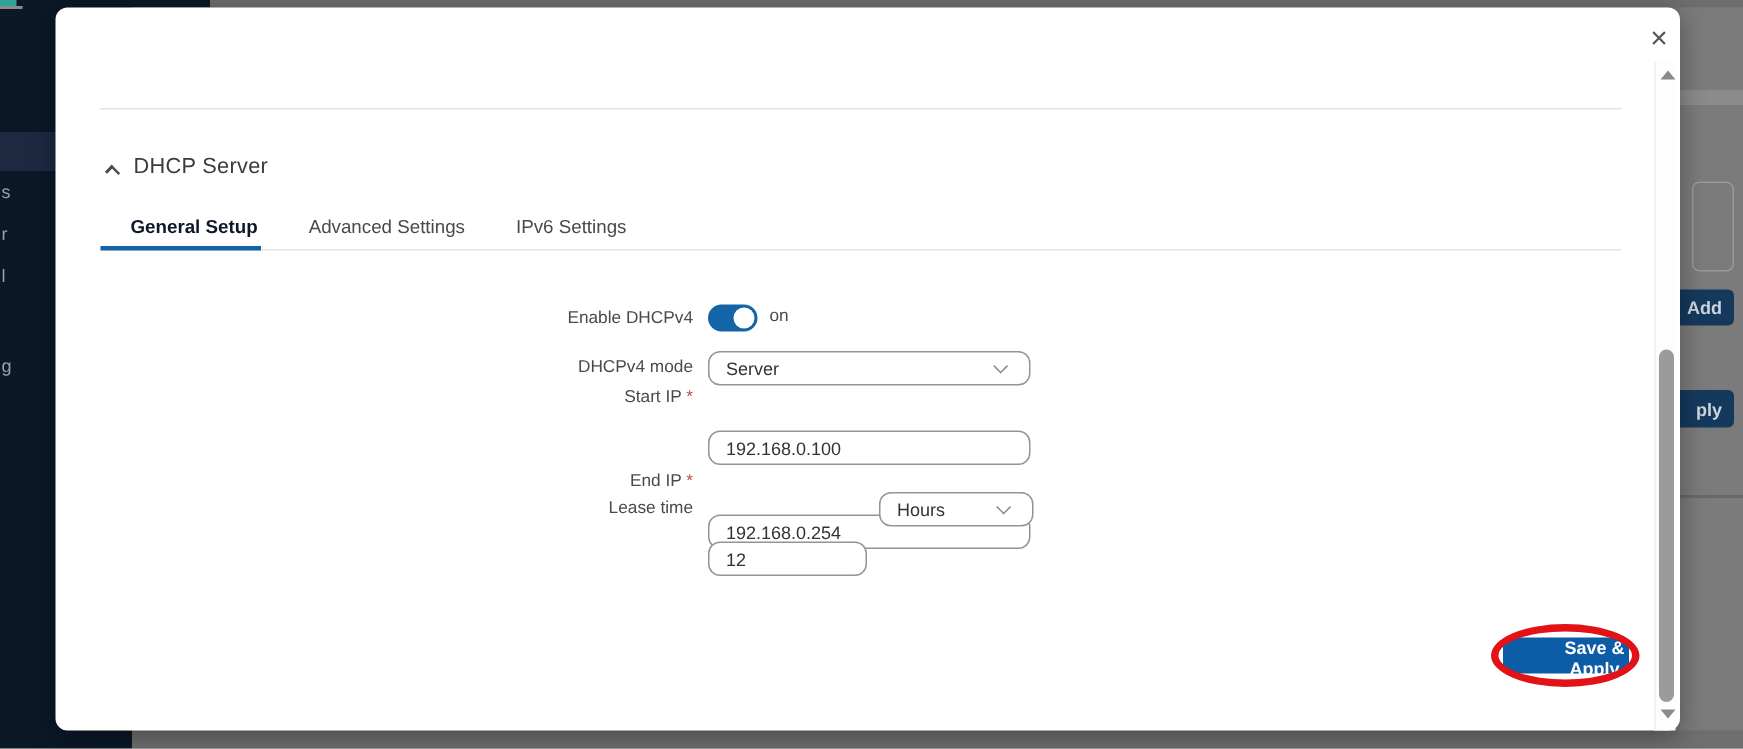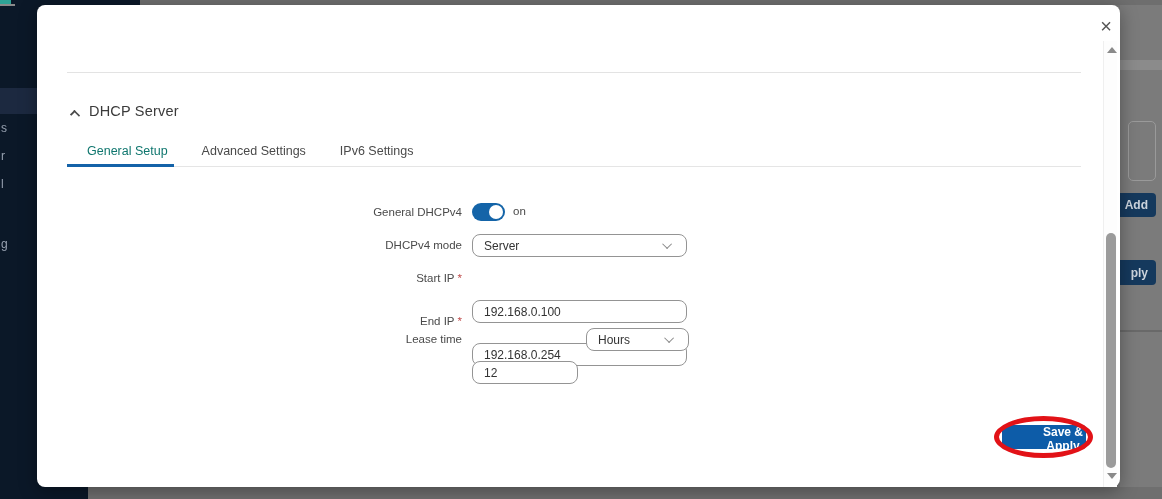--- a/index.html
+++ b/index.html
@@ -47,21 +47,21 @@
   #collapse-caret { left: 34px; top: 103px; width: 9px; height: 9px; }
   #collapse-caret span {
     display: block; width: 8px; height: 8px;
     border-left: 2px solid #4a4a4a; border-top: 2px solid #4a4a4a;
     transform: rotate(45deg) scale(1,0.8); margin-top: 3px;
   }
   #section-title { left: 52px; top: 98px; font-size: 14.5px; color: #3b3b3b; letter-spacing: 0.2px; }
 
   #tabs { left: 48px; top: 139px; display: flex; gap: 30px; }
   .tab { font-size: 12.5px; color: #4a4a4a; padding: 0 2px; cursor: pointer; white-space: nowrap; }
-  .tab.active { color: #0f766e; font-weight: normal; }
+  .tab.active { color: #0f172a; font-weight: bold; }
   #tabs-border { left: 30px; top: 161px; width: 1014px; height: 1px; background: #e5e5e5; }
   #tab-underline { left: 30px; top: 159px; width: 107px; height: 3px; background: #1462a8; }
 
   
   .form-label {
     width: 180px; text-align: right; font-size: 11.5px; color: #4a4a4a;
     left: 245px; line-height: 23px; white-space: nowrap;
   }
   .req { color: #bf4a4a; margin-left: 3px; }
   .fld {
@@ -71,21 +71,21 @@
   }
   input.fld { padding: 0 11px; outline: none; margin-top: 33px; }
   .select {
     display: flex; align-items: center; justify-content: space-between;
     padding: 0 14px 0 11px; cursor: pointer;
   }
   .chev { width: 7px; height: 7px; border-left: 1.4px solid #8a8a8a; border-bottom: 1.4px solid #8a8a8a; transform: rotate(-45deg) translateY(-2px); }
 
   #row-enable  { top: 196px; }
   #row-mode    { top: 229px; }
-  #row-startip { top: 262px; padding-left: 38px; }
+  #row-startip { top: 249px; padding-left: 38px; }
   #row-endip   { top: 305px; }
   #row-lease   { top: 323px; }
   .form-row { left: 0; width: 1083px; height: 23px; }
   .form-row .ctrl { position: absolute; left: 435px; top: 0; }
 
   #toggle {
     width: 33px; height: 18px; border-radius: 9px; background: #1464a8;
     position: relative; top: 2px; cursor: pointer;
   }
   #toggle .knob {
@@ -156,21 +156,21 @@
 
   <div id="tabs" class="abs">
     <div class="tab active">General Setup</div>
     <div class="tab">Advanced Settings</div>
     <div class="tab">IPv6 Settings</div>
   </div>
   <div id="tabs-border" class="abs"></div>
   <div id="tab-underline" class="abs"></div>
 
   <div id="row-enable" class="abs form-row">
-    <div class="abs form-label">General DHCPv4</div>
+    <div class="abs form-label">Enable DHCPv4</div>
     <div class="ctrl" style="top:0">
       <div id="toggle">
           <div class="knob"></div>
         </div>
     </div>
     <div id="toggle-state">on</div>
   </div>
 
   <div id="row-mode" class="abs form-row">
     <div class="abs form-label">DHCPv4 mode</div>

